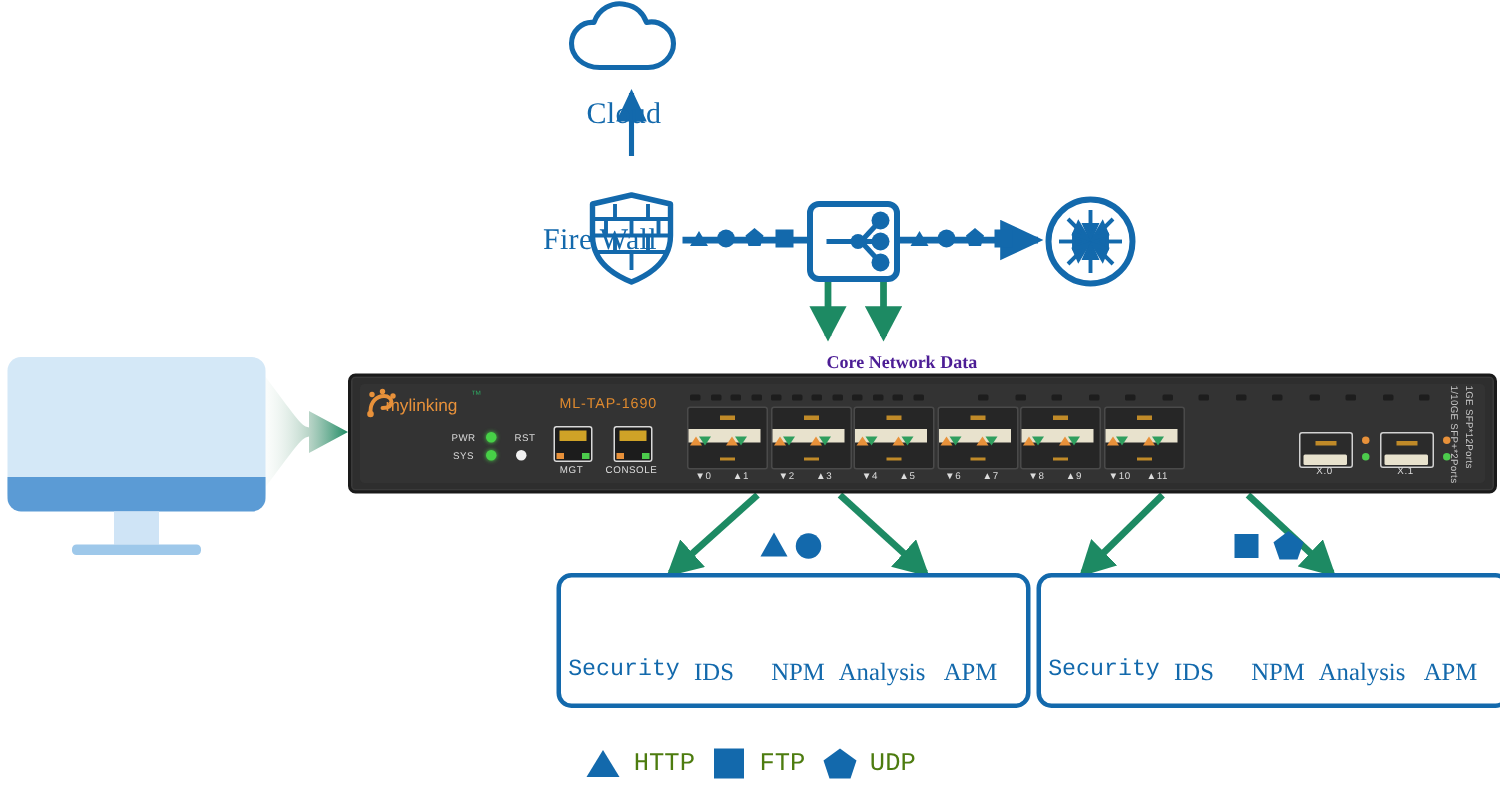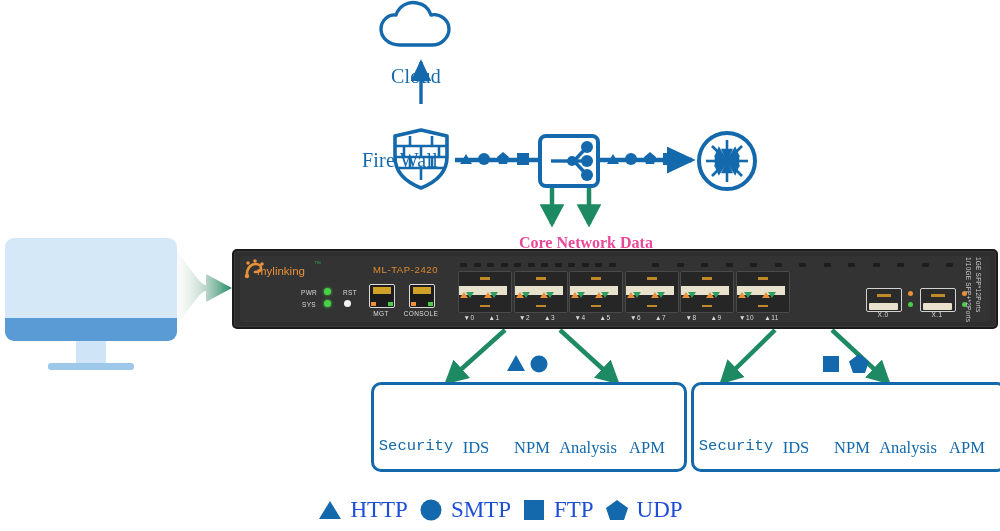--- a/index.html
+++ b/index.html
@@ -15,25 +15,25 @@
   .lbl{
     position:absolute;
     font-family:"Liberation Serif", serif;
     color:#1369ac;
     white-space:nowrap;
   }
   .lbl-node{font-size:20px;letter-spacing:.2px;margin-top:45px;}
   .lbl-green{
     position:absolute;
     font-family:"Liberation Serif", serif;
-    color:#ec4899;font-size:16px;font-weight:bold;white-space:nowrap;
+    color:#4c1d95;font-size:12px;font-weight:bold;white-space:nowrap;margin-left:32px;
   }
   .lbl-legend{
-    font-family:Liberation Serif, serif;
-    color:#1d4ed8;font-size:23px;white-space:nowrap;
+    font-family:Liberation Mono, monospace;
+    color:#4d7c0f;font-size:17px;white-space:nowrap;
   }
   .tool-label{
     font-family:"Liberation Serif", serif;
     color:#1369ac;font-size:16.5px;white-space:nowrap;text-align:center;
   }
   .tool-label.mono{font-family:"Liberation Mono", monospace;font-size:15.5px;}
 
   
   .monitor{position:absolute;left:5px;top:238px;width:172px;height:100px;
     background:#d4e8f7;border-radius:9px;}
@@ -350,21 +350,21 @@
 
   <svg style="position:absolute;left:243px;top:258px;width:22px;height:22px;" viewBox="0 0 22 22">
     <path d="M4,16 C4,10 8,6 13,6 C16,6 18,8 18,10 C18,13 15,14 12,14" fill="none" stroke="#e8913a" stroke-width="2.6" stroke-linecap="round"></path>
     <circle cx="5" cy="5" r="1.8" fill="#e8913a"></circle>
     <circle cx="12" cy="3" r="1.8" fill="#e8913a"></circle>
     <circle cx="19" cy="6" r="1.8" fill="#e8913a"></circle>
     <circle cx="4" cy="18" r="2.2" fill="#e8913a"></circle>
   </svg>
   <div class="dev-logo-text">mylinking</div>
   <div class="dev-tm">™</div>
-  <div class="dev-model">ML-TAP-2420</div>
+  <div class="dev-model">ML-TAP-1690</div>
 
   <div class="led-lbl" style="left:301px;top:289px;">PWR</div>
   <div class="led green" style="left:324px;top:288px;"></div>
   <div class="led-lbl" style="left:302px;top:301px;">SYS</div>
   <div class="led green" style="left:324px;top:300px;"></div>
   <div class="led-lbl" style="left:343px;top:289px;">RST</div>
   <div class="led white" style="left:344px;top:300px;"></div>
 
   <div class="rj45" style="left:369px;top:284px;">
     <div class="pins"></div>
@@ -541,26 +541,20 @@
 
   <div class="legend-row">
     <div class="legend-entry">
       <svg width="26" height="24" viewBox="0 0 26 24">
         <polygon points="13,3 24,21 2,21" fill="#1369ac"></polygon>
       </svg>
       <span class="lbl-legend">HTTP</span>
     </div>
     <div class="legend-entry">
       <svg width="26" height="24" viewBox="0 0 26 24">
-        <circle cx="13" cy="12" r="10.5" fill="#1369ac"></circle>
-      </svg>
-      <span class="lbl-legend">SMTP</span>
-    </div>
-    <div class="legend-entry">
-      <svg width="26" height="24" viewBox="0 0 26 24">
         <rect x="3" y="2" width="20" height="20" fill="#1369ac"></rect>
       </svg>
       <span class="lbl-legend">FTP</span>
     </div>
     <div class="legend-entry">
       <svg width="26" height="24" viewBox="0 0 26 24">
         <polygon points="13,2 24,10 20,22 6,22 2,10" fill="#1369ac"></polygon>
       </svg>
       <span class="lbl-legend">UDP</span>
     </div>

